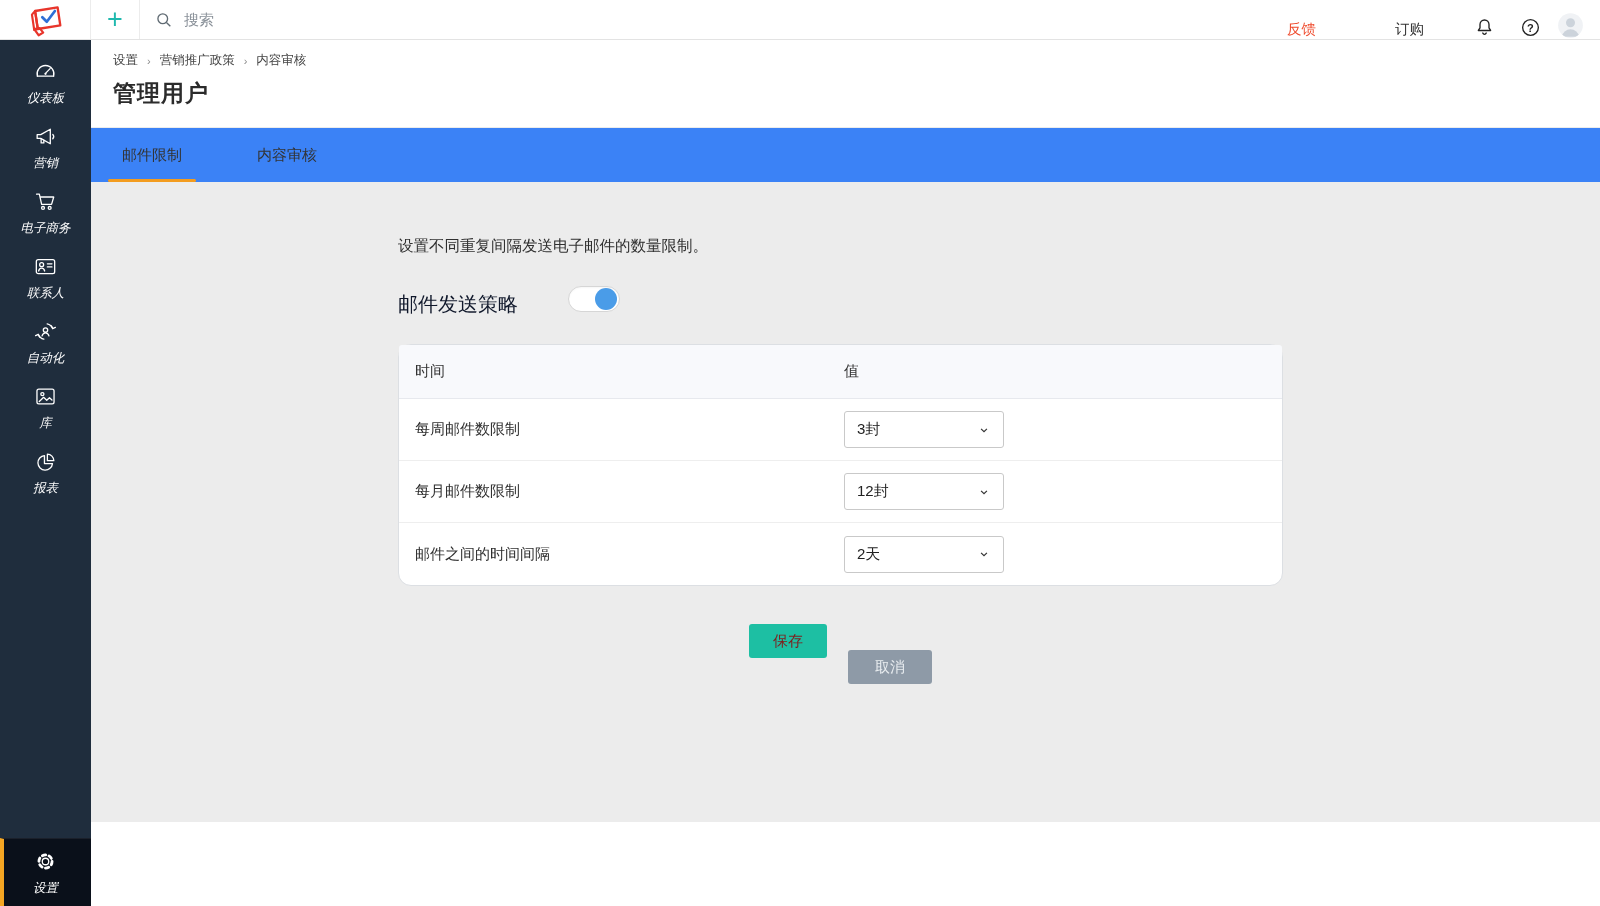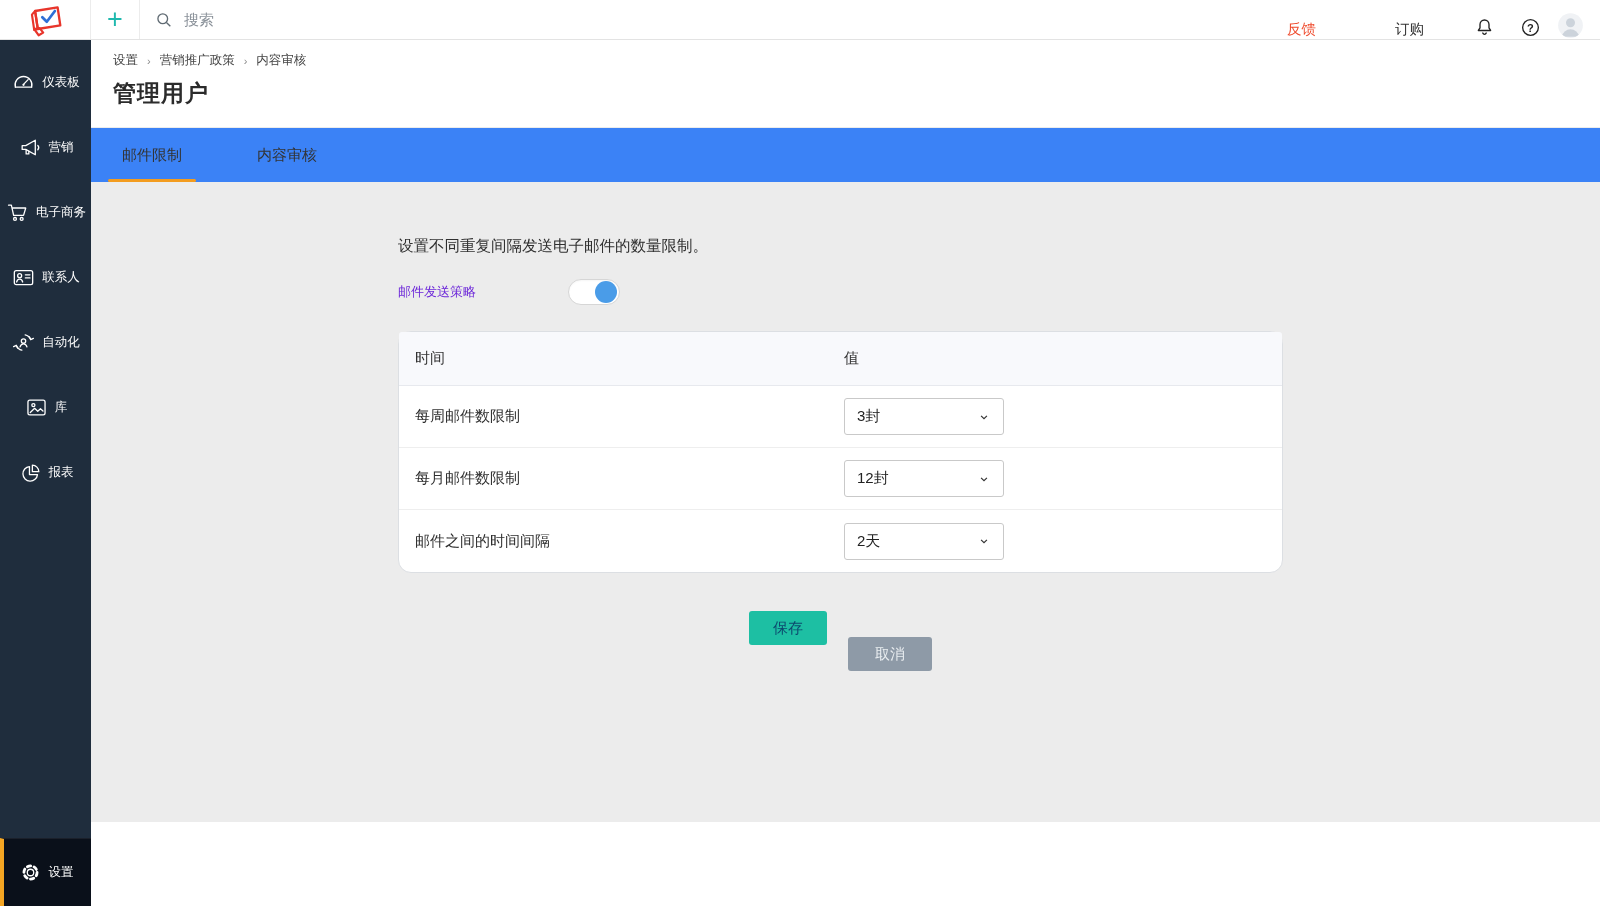--- a/index.html
+++ b/index.html
@@ -25,57 +25,57 @@
   .tb-link.subscribe { color:#333; padding:0 36px; }
   .tb-icon { display:flex; align-items:center; justify-content:center; width:46px; cursor:pointer; }
   .tb-icon svg { width:23px; height:23px; stroke:#222; fill:none; stroke-width:1.4; }
   .avatar-wrap { display:flex; align-items:center; padding:0 16px 0 4px; cursor:pointer; }
 
   
   .body-row { flex:1; display:flex; min-height:0; }
 
   
   .sidebar { width:91px; flex:0 0 91px; background:#1f2d3d; display:flex; flex-direction:column; padding-top:10px; }
-  .side-item { height:65px; display:flex; flex-direction:row; align-items:center; justify-content:center; gap:6px; color:#fdfdfd; font-size:12.5px; cursor:pointer; }
+  .side-item { height:65px; display:flex; flex-direction:column; align-items:center; justify-content:center; gap:6px; color:#fdfdfd; font-size:12.5px; cursor:pointer;font-style:italic; }
   .side-item svg { width:25px; height:25px; stroke:#fff; fill:none; stroke-width:1.25; stroke-linecap:round; stroke-linejoin:round; }
   .side-spacer { flex:1; }
   .side-item.settings { height:68px; background:#0a101a; border-left:4px solid #f5a623; padding-right:4px; border-top:1px solid rgba(255,255,255,0.07); }
 
   
   .main { flex:1; display:flex; flex-direction:column; background:#fff; min-width:0; }
   .breadcrumb { padding:11px 0 0 22px; height:30px; display:flex; align-items:center; gap:9px; font-size:12.5px; color:#444; }
   .crumb { cursor:pointer; }
   .crumb-sep { color:#8a8a8a; font-size:11px; }
   .page-title { padding:8px 22px 18px; font-size:23px; font-weight:600; color:#2b2b2b; letter-spacing:1px; }
   .tabs { border-top:1px solid #ececec; height:55px; flex:0 0 55px; display:flex; padding-left:17px; background:#3b82f6; }
   .tab { margin-right:47px; padding:0 14px; display:flex; align-items:center; font-size:15px; color:#333; position:relative; cursor:pointer; }
   .tab.active::after { content:""; position:absolute; left:0; right:0; bottom:0; height:3px; background:#f39c1f; border-radius:2px; }
 
   .content { height:640px; flex:0 0 640px; background:#ececec; overflow:hidden; }
   .content-inner { margin-left:307px; width:885px; }
   .desc { padding-top:54px; font-size:15.5px; color:#2f2f2f; }
   .toggle-row { margin-top:22px; display:flex; align-items:center; }
-  .toggle-label { font-size:13px; color:#6d28d9; width:170px; }
+  .toggle-label { font-size:20px; color:#0f172a; width:170px;margin-top:12px; }
   .toggle { width:52px; height:26px; border-radius:13px; background:#fff; border:1px solid #d6d6d6; position:relative; cursor:pointer; box-shadow:inset 0 1px 2px rgba(0,0,0,0.04); }
   .toggle .knob { position:absolute; right:2px; top:1px; width:22px; height:22px; border-radius:50%; background:#4a9ce8; }
 
   .policy-table { margin-top:26px; background:#fff; border:1px solid #dcdfe3; border-radius:13px; }
   .t-row { display:flex; align-items:center; }
   .t-head { height:54px; background:#f8f9fc; border-bottom:1px solid #e7e9ee; font-size:15px; color:#333; border-radius:3px 3px 0 0; }
   .t-body-row { height:62px; border-bottom:1px solid #eeeeee; font-size:15px; color:#2f2f2f; }
   .t-body-row:last-child { border-bottom:none; }
   .cell1 { width:445px; padding-left:16px; }
   .cell2 { flex:1; }
 
   .select { width:160px; height:37px; border:1px solid #c9c9c9; border-radius:3px; background:#fff; display:flex; align-items:center; justify-content:space-between; padding:0 12px; font-size:15px; color:#222; cursor:pointer; }
   .select svg { width:14px; height:14px; stroke:#333; fill:none; stroke-width:2; }
 
   .btn-row { margin-top:38px; display:flex; justify-content:center; gap:21px; }
   .btn { height:34px; border:none; border-radius:3px; font-size:15px; cursor:pointer; font-family:inherit; }
-  .btn-save { background:#1dbfa3; color:#0c4a6e; padding:0 24px; }
+  .btn-save { background:#1dbfa3; color:#7f1d1d; padding:0 24px; }
   .btn-cancel { background:#8e9aa7; color:#e9edf0; padding:7px 27px;margin-top:26px; }
 
   .below-content { flex:1; background:#fff; }
 </style>
 </head>
 <body>
 
 <div class="app">
 
   <div class="topbar">

